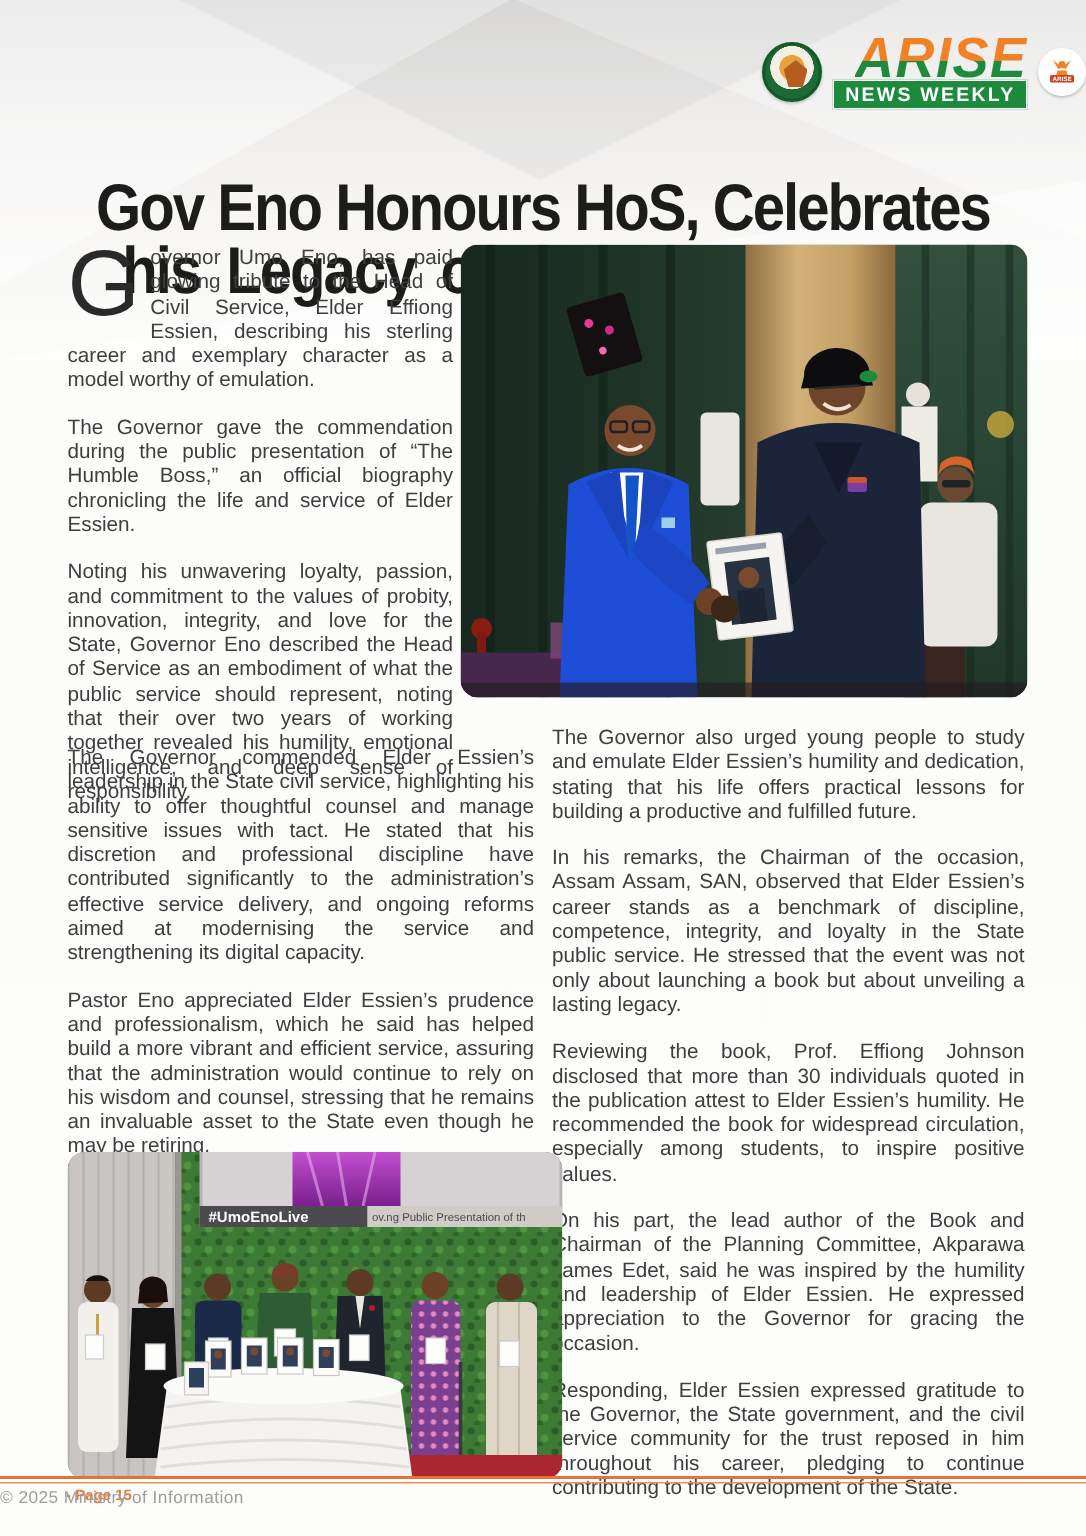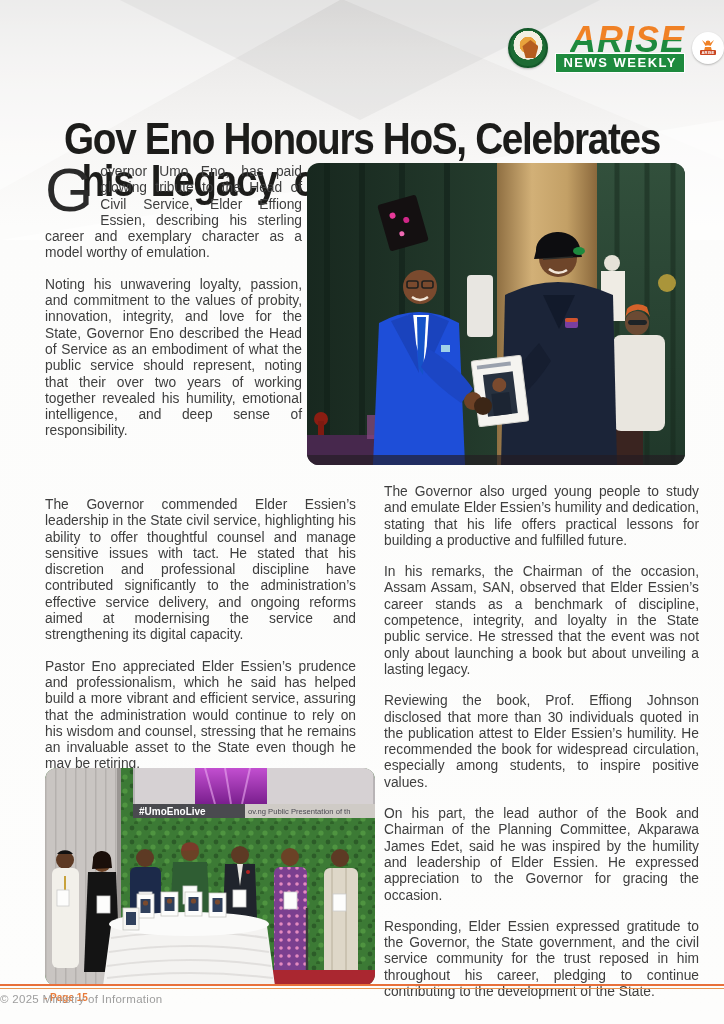--- a/index.html
+++ b/index.html
@@ -39,21 +39,21 @@
   
   .headline { position:absolute; top:74px; left:0; width:100%; text-align:center; color:#1c1c1a;margin-top:44px; }
   .hl { font-size:44px; font-weight:800; line-height:42px; letter-spacing:-1.5px; white-space:nowrap;
     transform:scaleX(0.88); transform-origin:50% 50%; }
   .hl2 { word-spacing:9px; }
 
   
   .col { position:absolute; }
   .colA1 { left:45px; top:164px; width:257px; }
   .colA2 { left:45px; top:497px; width:311px; }
-  .colB  { left:384px; top:484px; width:315px; }
+  .colB  { left:368px; top:484px; width:315px; }
   p.para { font-size:13.8px; line-height:16.3px; color:#3e3e3e; text-align:justify; margin-bottom:15px; }
   .dropcap { float:left; font-size:62px; line-height:48px; padding:2px 7px 0 0; color:#2a2a2a; font-weight:400; }
 
   
   .photo { position:absolute; border-radius:12px; overflow:hidden; }
   .photo1 { left:307px; top:163px; width:378px; height:302px; }
   .photo2 { left:45px; top:768px; width:330px; height:218px; }
   .photo svg { display:block; }
 
   
@@ -94,20 +94,21 @@
     </div>
   </div>
 
   <div class="headline">
     <div class="hl hl1">Gov Eno Honours HoS, Celebrates</div>
     <div class="hl hl2">his Legacy of Service, Humility</div>
   </div>
 
   <div class="col colA1">
     <p class="para"><span class="dropcap">G</span><span>overnor Umo Eno, has paid glowing tribute to the Head of Civil Service, Elder Effiong Essien, describing his sterling career and exemplary character as a model worthy of emulation.</span></p>
+    <p class="para">The Governor gave the commendation during the public presentation of “The Humble Boss,” an official biography chronicling the life and service of Elder Essien.</p>
     <p class="para">Noting his unwavering loyalty, passion, and commitment to the values of probity, innovation, integrity, and love for the State, Governor Eno described the Head of Service as an embodiment of what the public service should represent, noting that their over two years of working together revealed his humility, emotional intelligence, and deep sense of responsibility.</p>
   </div>
 
   <div class="photo photo1">
     <svg width="378" height="302" viewBox="0 0 378 302">
       <defs>
         <linearGradient id="curtL" x1="0" y1="0" x2="1" y2="0">
           <stop offset="0" stop-color="#18281f"></stop>
             <stop offset=".5" stop-color="#243c2d"></stop>
             <stop offset="1" stop-color="#1b2e23"></stop>

